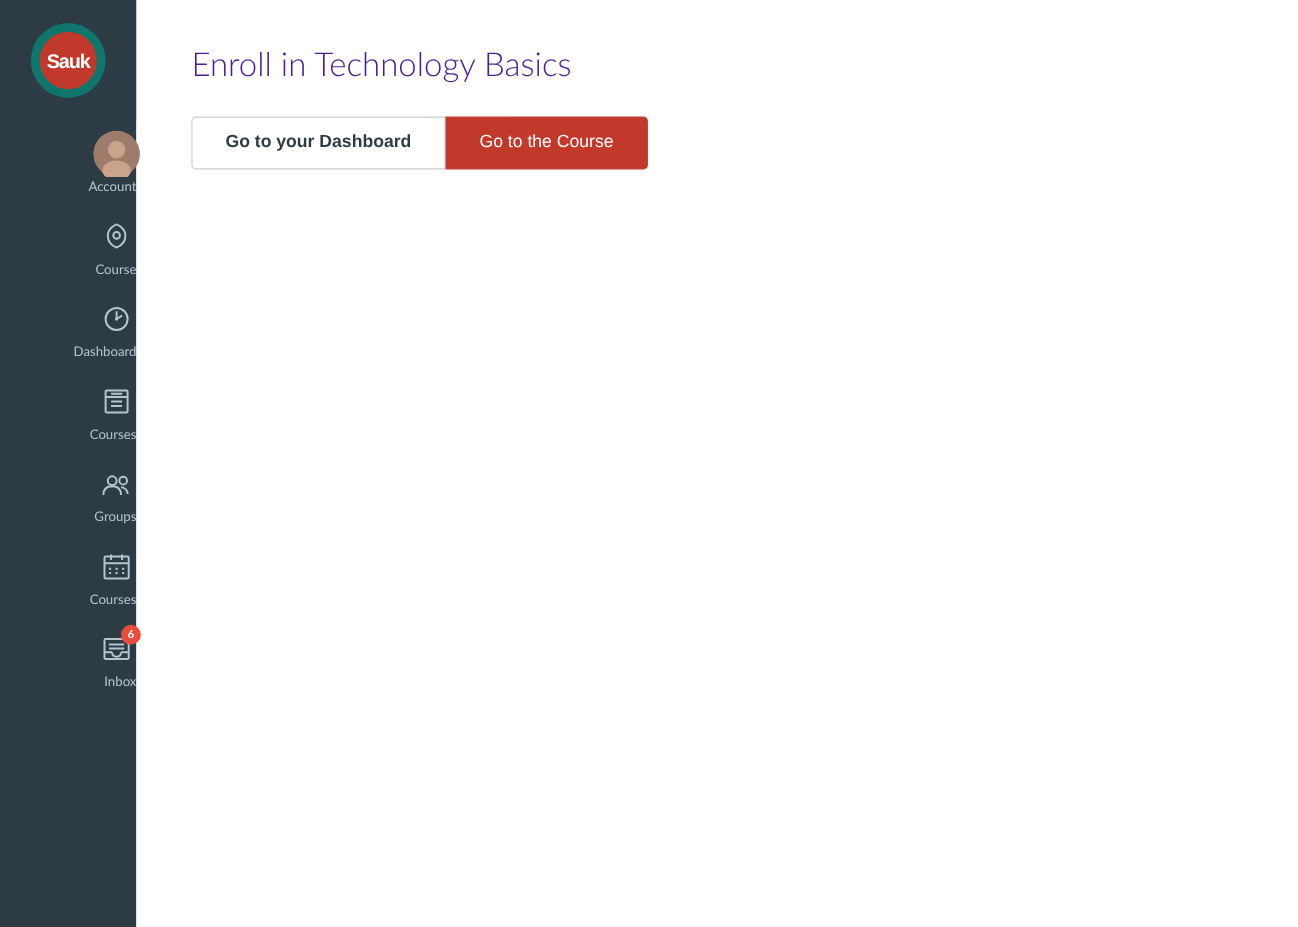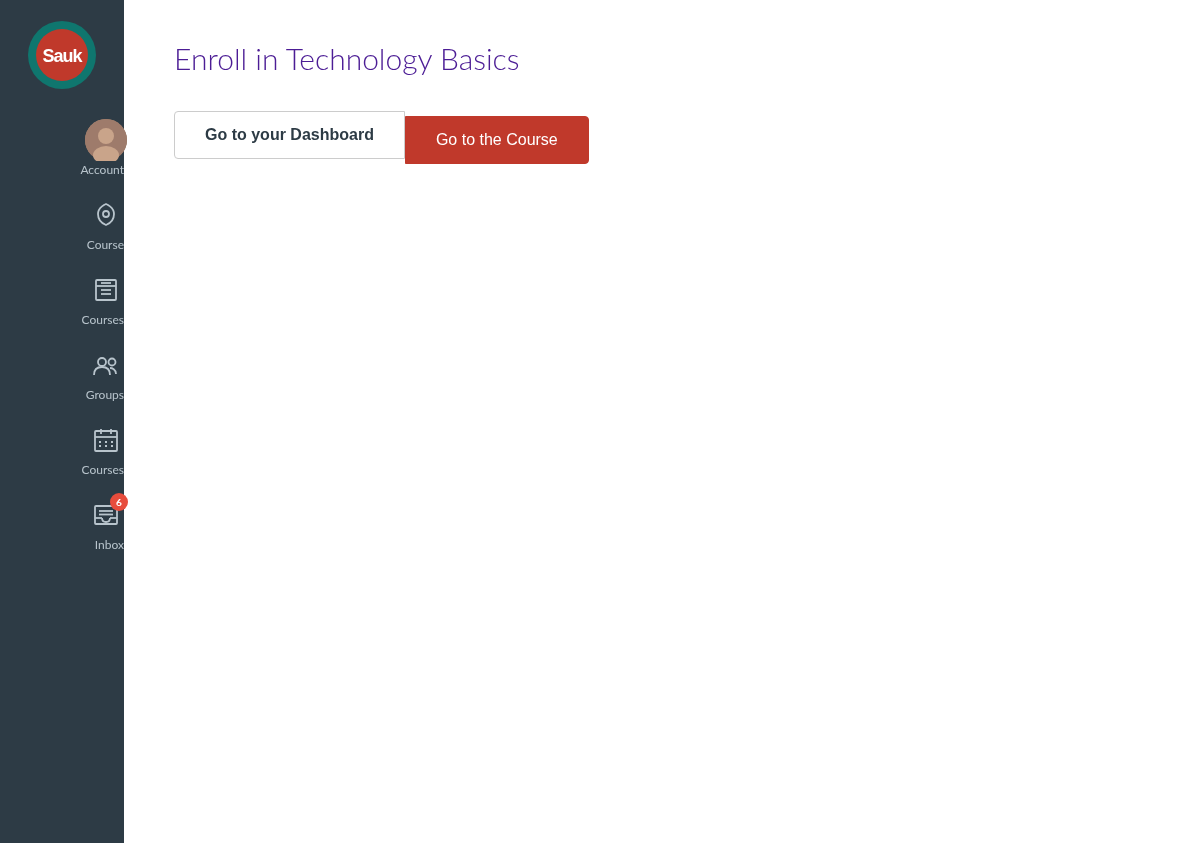--- a/index.html
+++ b/index.html
@@ -149,21 +149,20 @@
     .btn-course {
       padding: 14px 30px;
       font-size: 16px;
       font-weight: 400;
       color: #fff;
       background: #c0392b;
       border: 1px solid #c0392b;
       border-radius: 0 4px 4px 0;
       cursor: pointer;
       white-space: nowrap;
-      margin-top: 10px;
     }
   </style>
 </head>
 <body>
 
 <nav id="sidebar">
 
   <div id="logo-area">
     <div class="logo-circle">
 
@@ -190,20 +189,31 @@
   <div class="sidebar-item">
     <div class="icon-area">
       <svg class="nav-icon" viewBox="0 0 28 28">
         <path d="M14 3 C14 3 6 6 6 13 C6 18 9 22 14 24 C19 22 22 18 22 13 C22 6 14 3 14 3Z" stroke-linejoin="round"></path>
         <circle cx="14" cy="13" r="3"></circle>
       </svg>
     </div>
     <span class="item-label">Course</span>
   </div>
 
+  <div class="sidebar-item">
+    <div class="icon-area">
+      <svg class="nav-icon" viewBox="0 0 28 28">
+        <circle cx="14" cy="14" r="10"></circle>
+        <path d="M14 14 L14 7"></path>
+        <path d="M14 14 L19 11"></path>
+        <circle cx="14" cy="14" r="1.5" fill="#b8c4cc" stroke="none"></circle>
+      </svg>
+    </div>
+    <span class="item-label">Dashboard</span>
+  </div>
 
   <div class="sidebar-item">
     <div class="icon-area">
       <svg class="nav-icon" viewBox="0 0 28 28">
         <rect x="4" y="4" width="20" height="20" rx="1"></rect>
         <line x1="4" y1="10" x2="24" y2="10"></line>
         <line x1="9" y1="14" x2="19" y2="14"></line>
         <line x1="9" y1="18" x2="19" y2="18"></line>
         <line x1="9" y1="7" x2="19" y2="7"></line>
       </svg>

